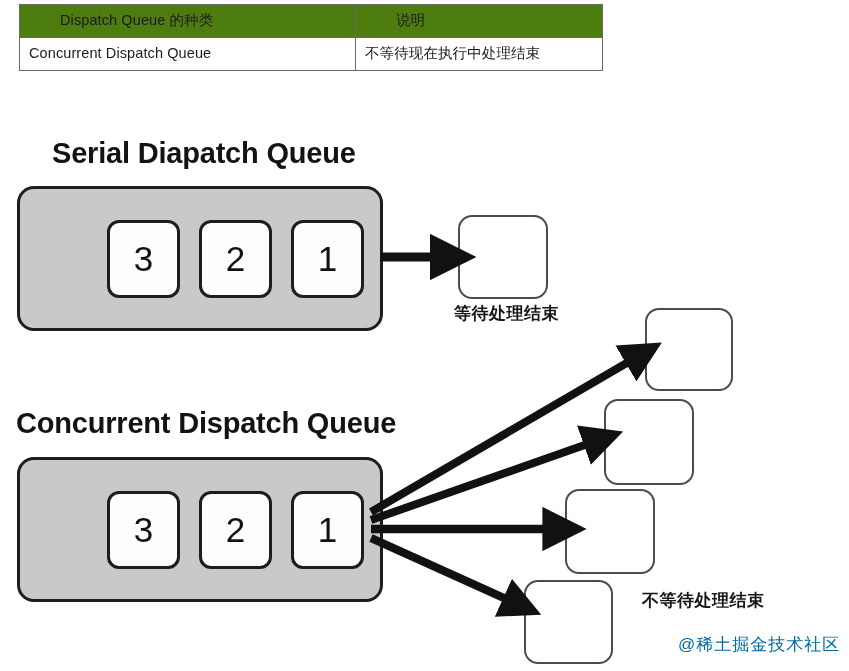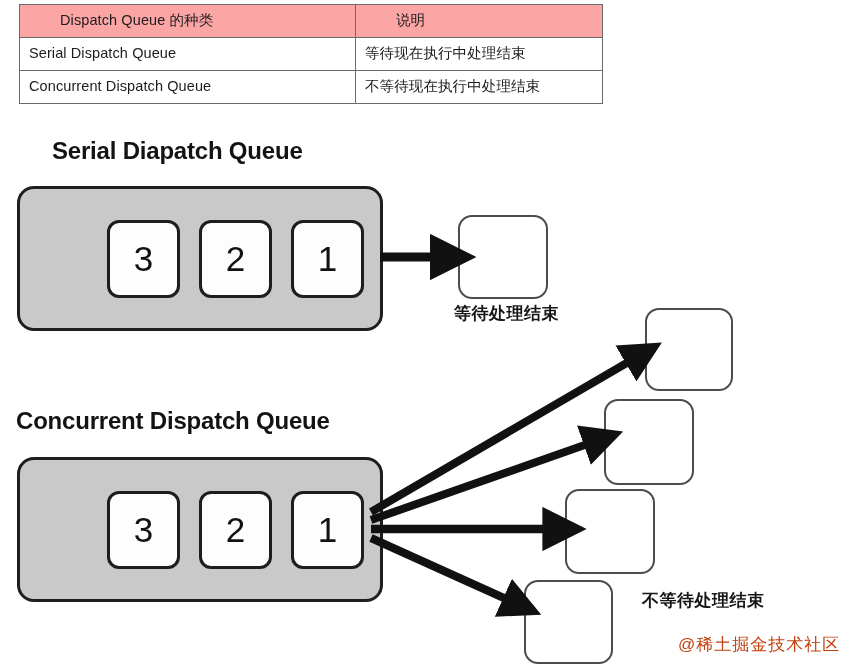--- a/index.html
+++ b/index.html
@@ -31,29 +31,29 @@
     padding: 5px 9px 6px 9px;
     text-align: left;
     font-weight: normal;
     font-size: 14.5px;
     line-height: 1.35;
     height: 21px;
     color: #1c1c1c;
     letter-spacing: 0.1px;
   }
   #spec-table thead td {
-    background: #fca5a5;
+    background: #4d7c0f;
     padding-left: 40px;
   }
   #spec-table .col-kind { width: 286px; }
 
   
   .section-heading {
     position: absolute;
-    font-size: 24px;
+    font-size: 29px;
     font-weight: bold;
     letter-spacing: -0.2px;
     color: #131313;
     white-space: nowrap;
   }
   #serial-heading { left: 52px; top: 137px; }
   #concurrent-heading { left: 16px; top: 407px; }
 
   
   .queue-box {
@@ -113,21 +113,21 @@
   }
   #serial-caption     { left: 454px; top: 302px; }
   #concurrent-caption { left: 642px; top: 589px; }
 
   
   #watermark {
     position: absolute;
     left: 678px;
     top: 633px;
     font-size: 17px;
-    color: #c2410c;
+    color: #0369a1;
     white-space: nowrap;
     letter-spacing: 1px;
   }
 
   
   #arrow-layer {
     position: absolute;
     left: 0;
     top: 0;
     width: 849px;
@@ -140,24 +140,20 @@
 
 <table id="spec-table">
   <thead>
     <tr>
       <td class="col-kind">Dispatch Queue 的种类</td>
       <td>说明</td>
     </tr>
   </thead>
   <tbody>
     <tr>
-      <td>Serial Dispatch Queue</td>
-      <td>等待现在执行中处理结束</td>
-    </tr>
-    <tr>
       <td>Concurrent Dispatch Queue</td>
       <td>不等待现在执行中处理结束</td>
     </tr>
   </tbody>
 </table>
 
 <div class="section-heading" id="serial-heading">Serial Diapatch Queue</div>
 
 <div class="queue-box" id="serial-queue">
   <div class="queue-task">1</div>

